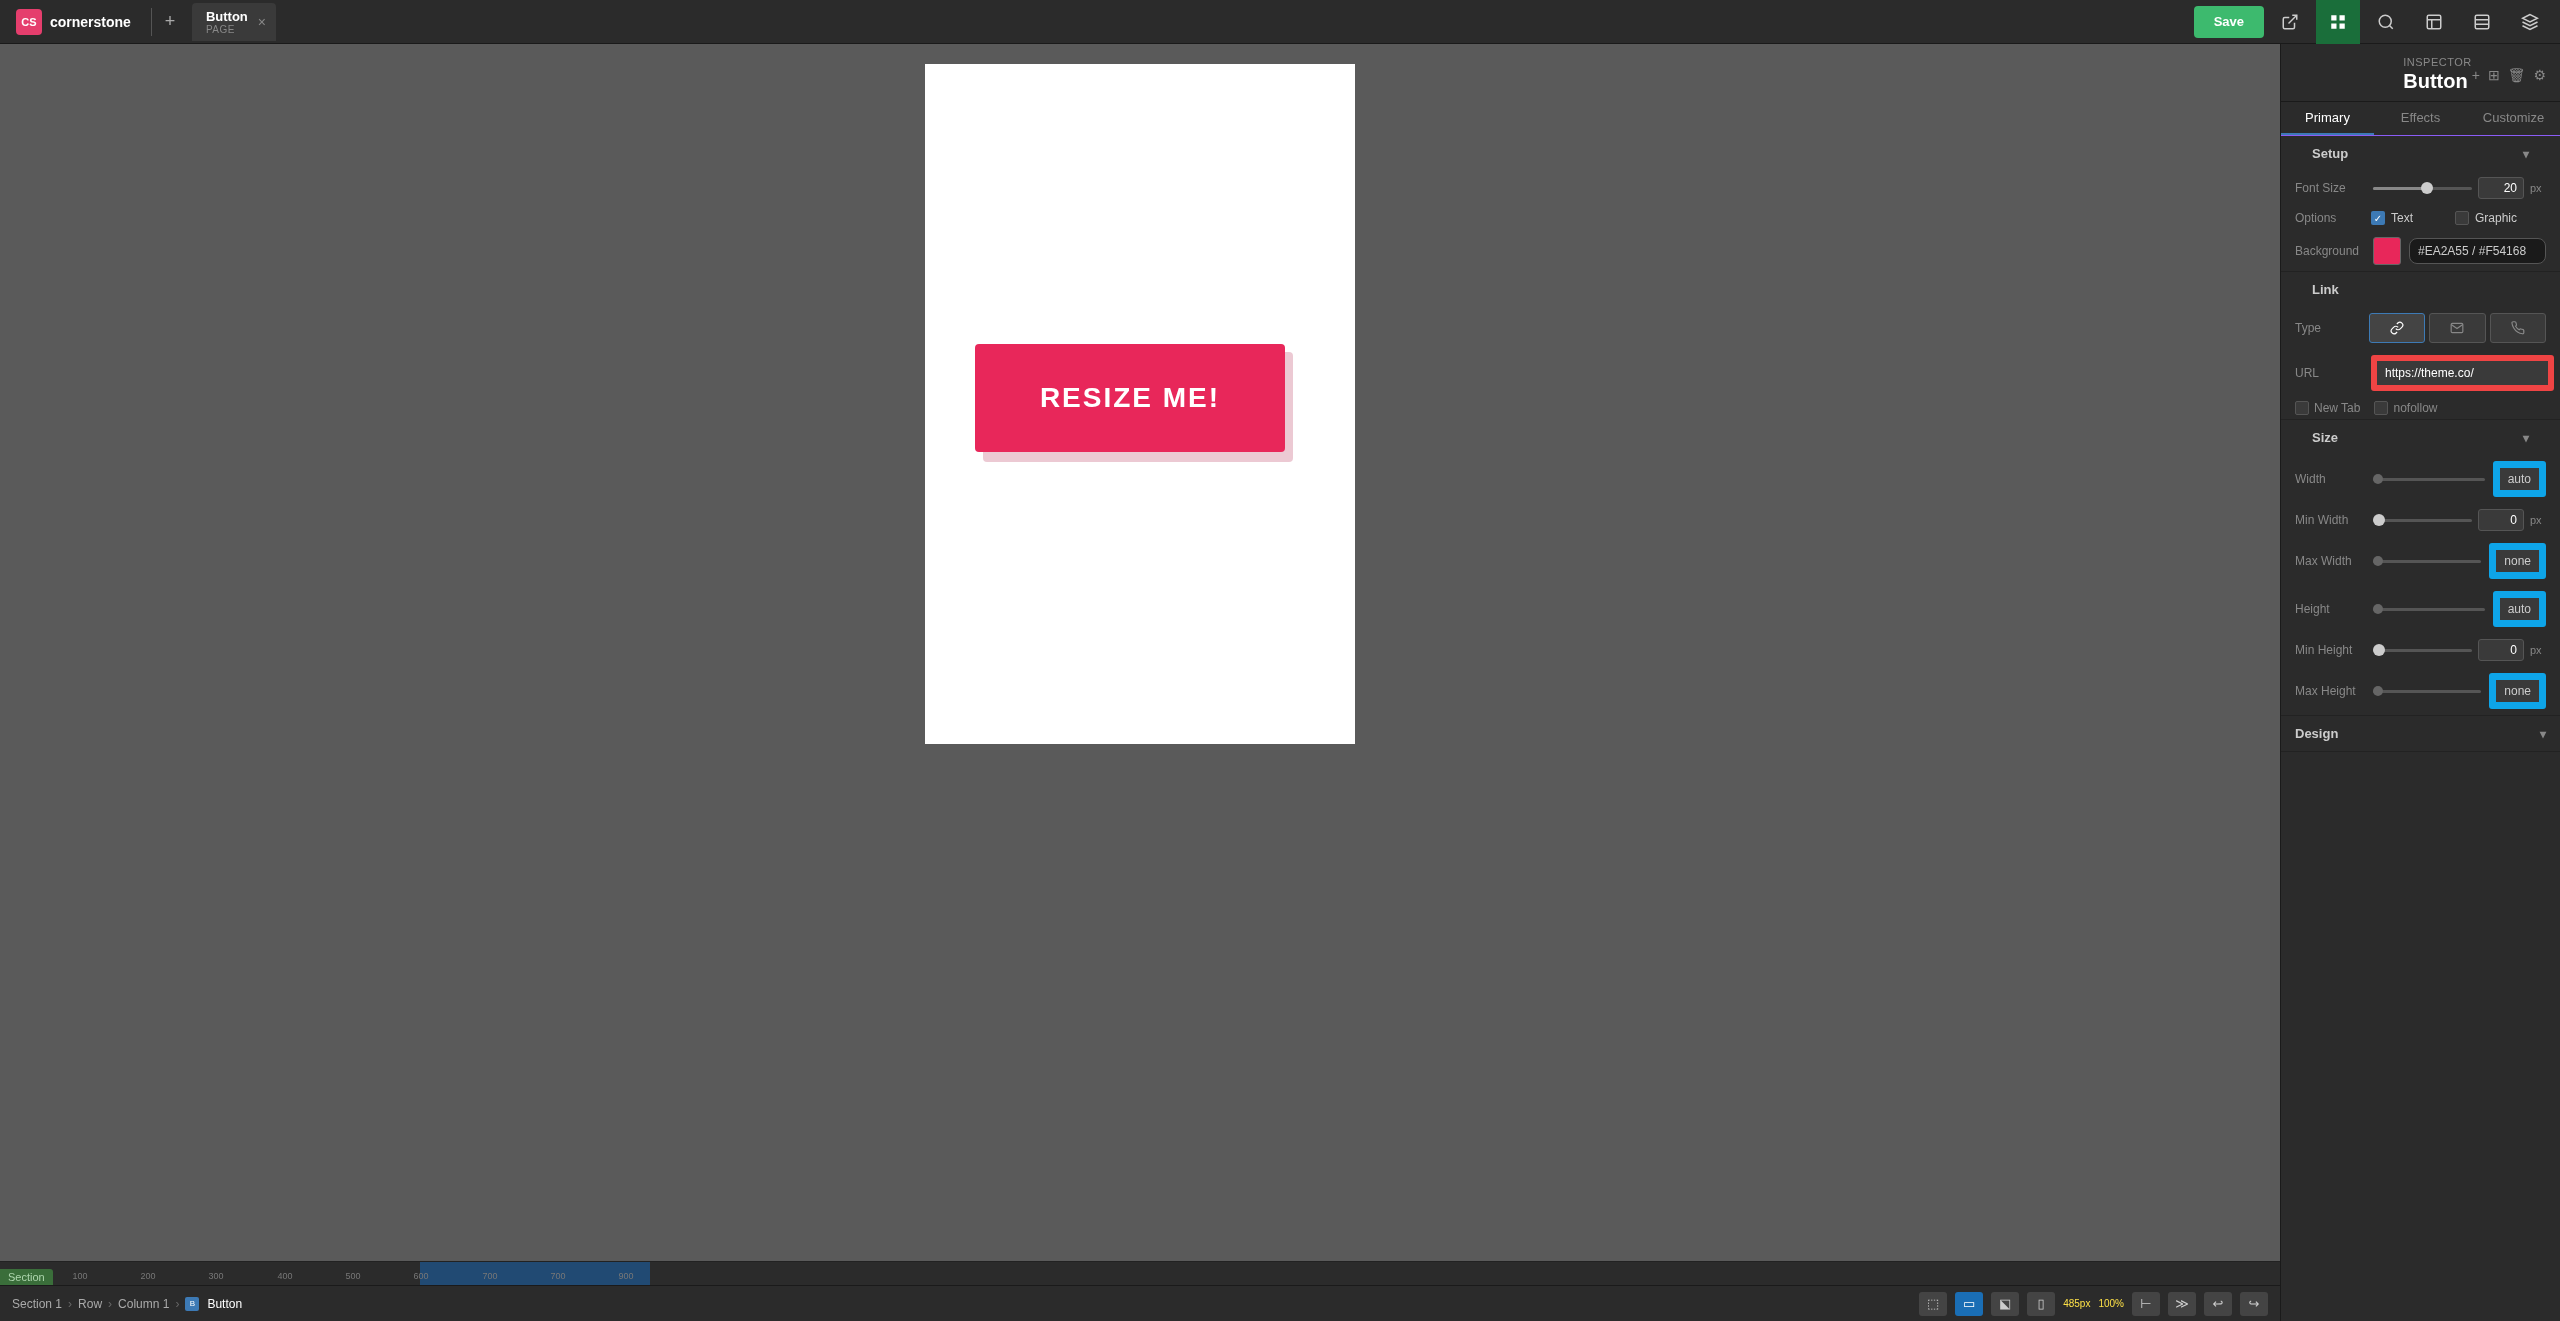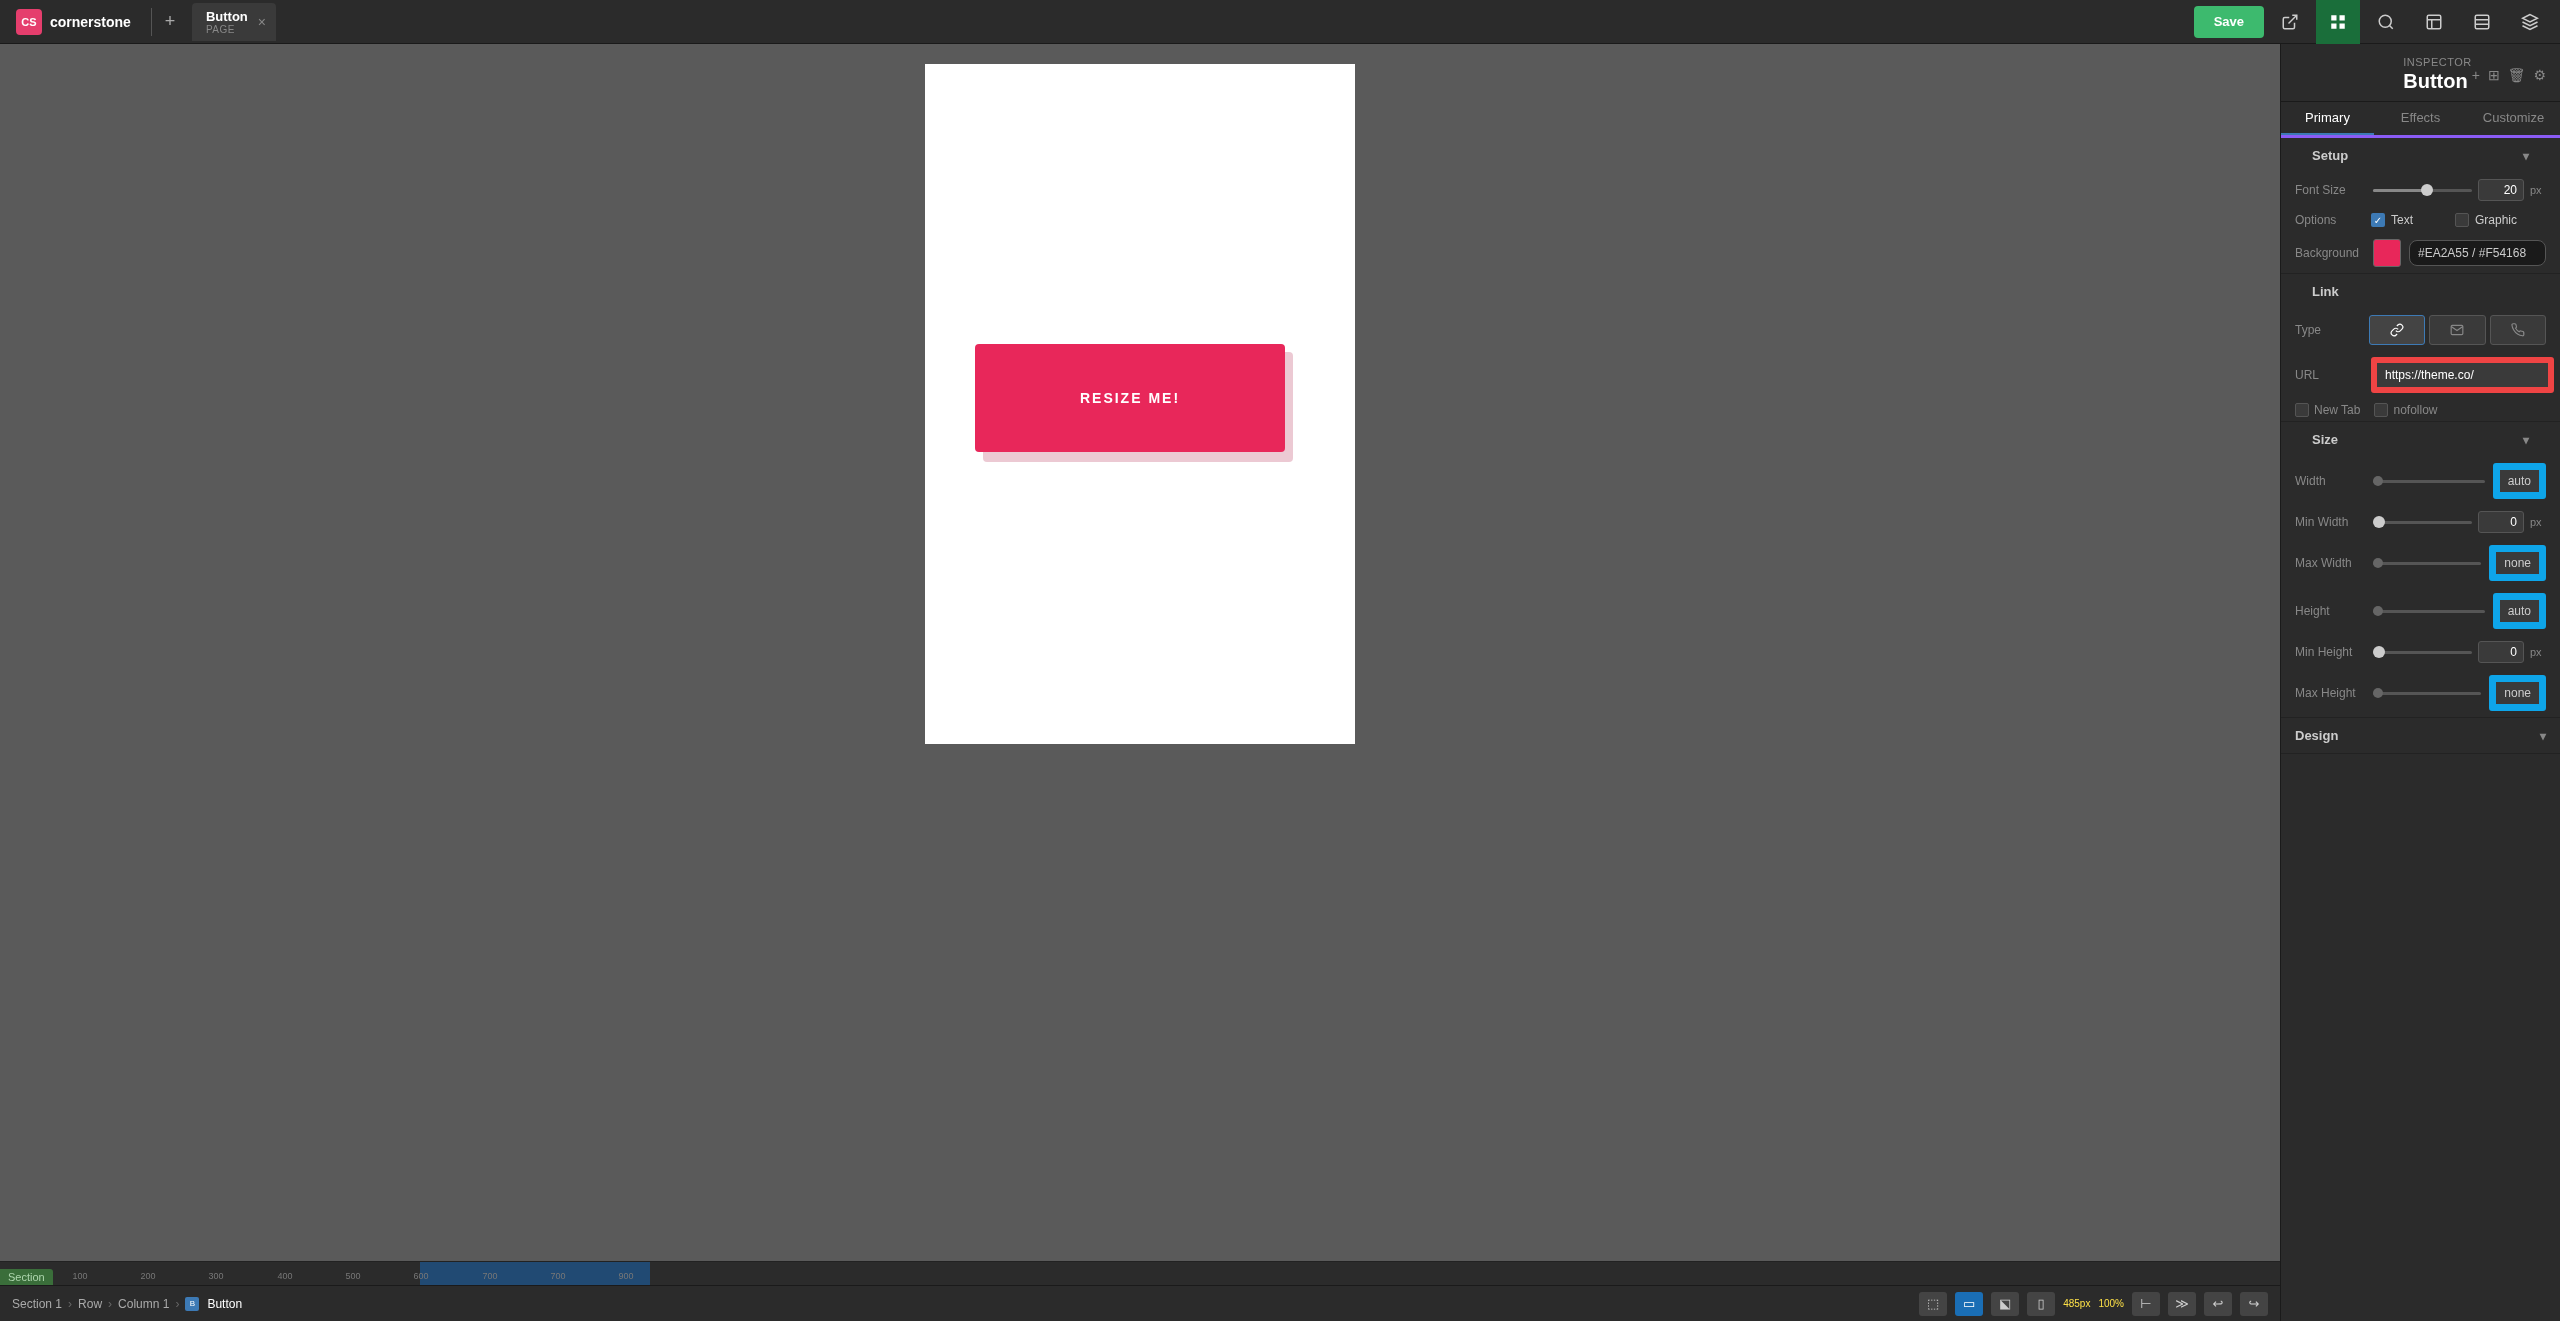--- a/index.html
+++ b/index.html
@@ -136,21 +136,21 @@
       background: #e8275a;
       border-radius: 4px;
       display: flex;
       align-items: center;
       justify-content: center;
       cursor: pointer;
     }
 
     .button-text {
       color: white;
-      font-size: 14px;
+      font-size: 28px;
       font-weight: 800;
       letter-spacing: 2px;
       text-transform: uppercase;
     }
 
     
     .ruler-bottom {
       height: 24px;
       background: #2b2b2b;
       display: flex;
@@ -271,21 +271,21 @@
     }
     .inspector-header-icons {
       display: flex; gap: 8px; align-items: center;
     }
     .inspector-icon {
       color: #888; font-size: 14px; cursor: pointer;
     }
 
     .inspector-tabs {
       display: flex;
-      border-bottom: 3px solid #8b5cf6;
+      border-bottom: 1px solid #8b5cf6;
       flex-shrink: 0;
     }
     .inspector-tab {
       flex: 1;
       text-align: center;
       padding: 8px 4px;
       font-size: 13px;
       color: #888;
       cursor: pointer;
       border-bottom: 2px solid transparent;

